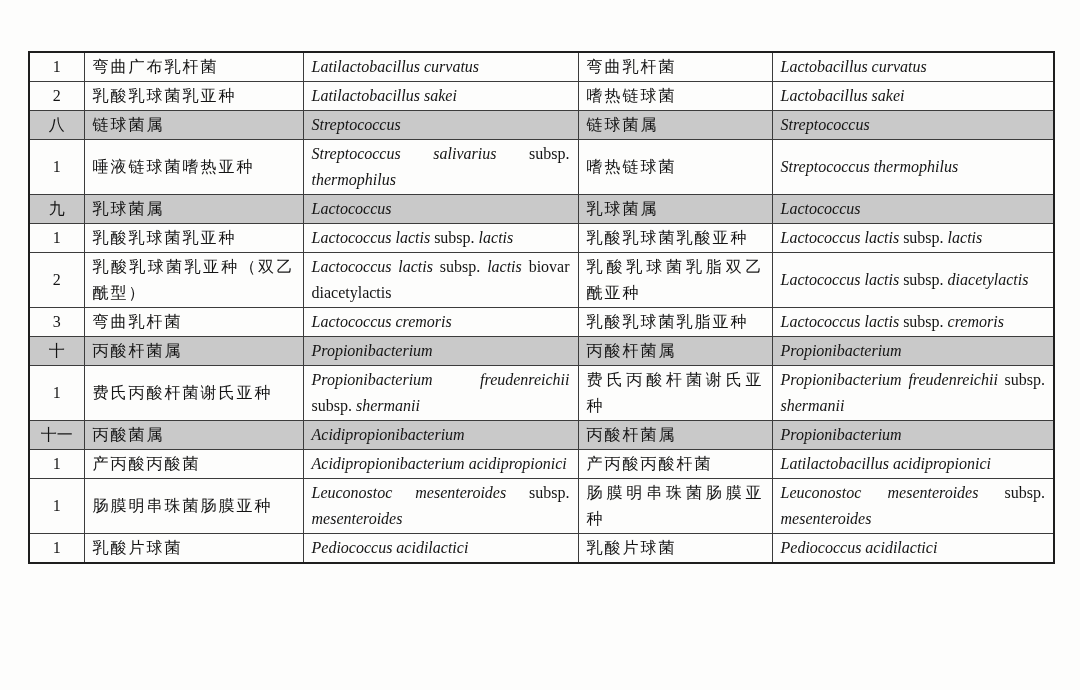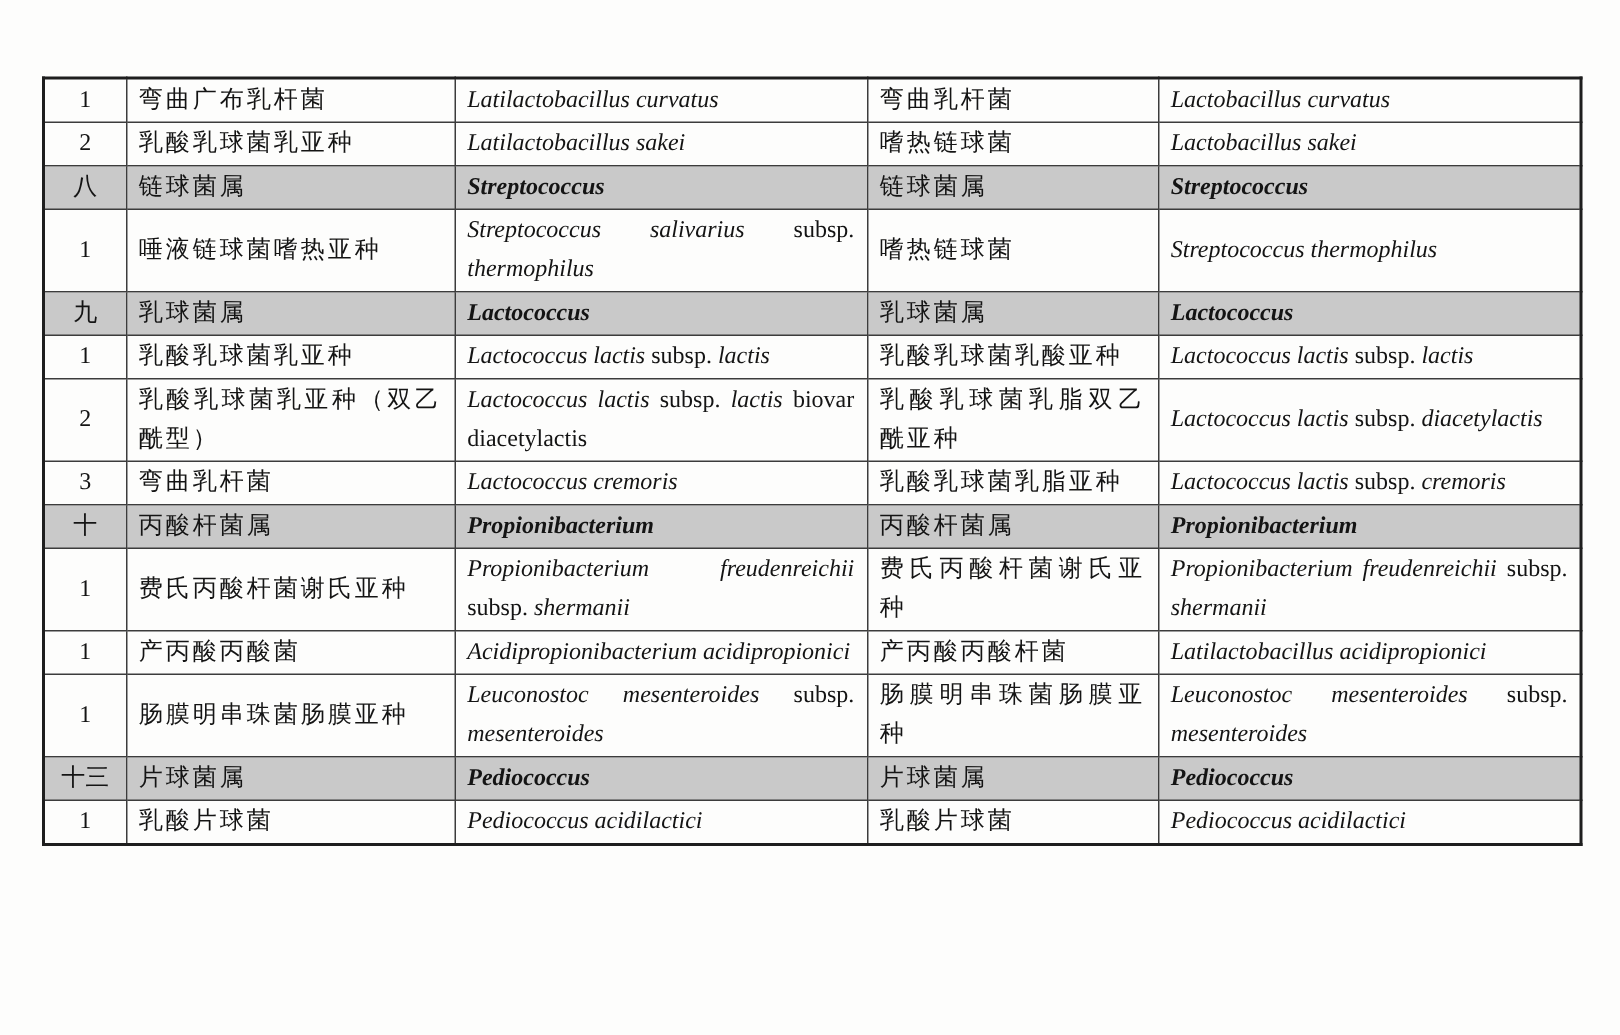--- a/index.html
+++ b/index.html
@@ -21,21 +21,21 @@
     font-size:16px; line-height:26px;
     padding:1px 8px;
     overflow:hidden;
   }
   tr { height:28px; }
   td.num { text-align:center; padding:1px 2px; }
   td.cn  { text-align:justify; letter-spacing:2px; }
   td.la  { text-align:justify; }
   td.la i { font-style:italic;margin-top:16px; }
   tr.genus td { background:#c9c9c9; }
-  tr.genus td.la { font-weight:bold; }
+  tr.genus td.la { font-weight:normal; }
 </style>
 </head>
 <body>
 
 <div class="page">
   <table class="bacteria">
     <colgroup>
       <col style="width:55px">
       <col style="width:219px">
       <col style="width:275px">
@@ -106,41 +106,41 @@
           <td class="cn">丙酸杆菌属</td>
           <td class="la"><i>Propionibacterium</i></td>
         </tr>
         <tr class="item">
           <td class="num">1</td>
           <td class="cn">费氏丙酸杆菌谢氏亚种</td>
           <td class="la"><i>Propionibacterium freudenreichii</i><span> subsp. </span><i>shermanii</i></td>
           <td class="cn">费氏丙酸杆菌谢氏亚种</td>
           <td class="la"><i>Propionibacterium freudenreichii</i><span> subsp. </span><i>shermanii</i></td>
         </tr>
+        <tr class="genus">
+          <td class="num">十一</td>
+          <td class="cn">丙酸菌属</td>
+          <td class="la"><i>Acidipropionibacterium</i></td>
+          <td class="cn">丙酸杆菌属</td>
+          <td class="la"><i>Propionibacterium</i></td>
+        </tr>
         <tr class="item">
           <td class="num">1</td>
           <td class="cn">产丙酸丙酸菌</td>
           <td class="la"><i>Acidipropionibacterium acidipropionici</i></td>
           <td class="cn">产丙酸丙酸杆菌</td>
           <td class="la"><i>Latilactobacillus acidipropionici</i></td>
         </tr>
         <tr class="item">
           <td class="num">1</td>
           <td class="cn">肠膜明串珠菌肠膜亚种</td>
           <td class="la"><i>Leuconostoc mesenteroides</i><span> subsp. </span><i>mesenteroides</i></td>
           <td class="cn">肠膜明串珠菌肠膜亚种</td>
           <td class="la"><i>Leuconostoc mesenteroides</i><span> subsp. </span><i>mesenteroides</i></td>
         </tr>
-        <tr class="genus">
-          <td class="num">十三</td>
-          <td class="cn">片球菌属</td>
-          <td class="la"><i>Pediococcus</i></td>
-          <td class="cn">片球菌属</td>
-          <td class="la"><i>Pediococcus</i></td>
-        </tr>
         <tr class="item">
           <td class="num">1</td>
           <td class="cn">乳酸片球菌</td>
           <td class="la"><i>Pediococcus acidilactici</i></td>
           <td class="cn">乳酸片球菌</td>
           <td class="la"><i>Pediococcus acidilactici</i></td>
         </tr>
       </tbody>
   </table>
 </div>

